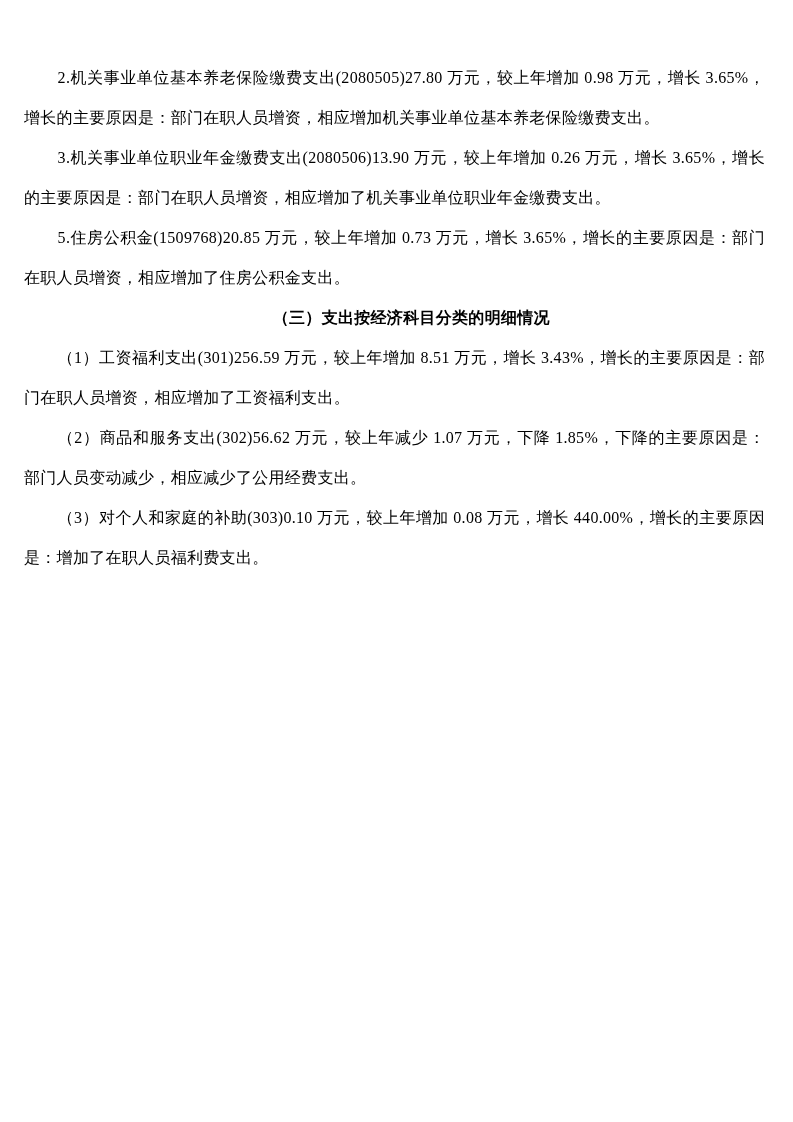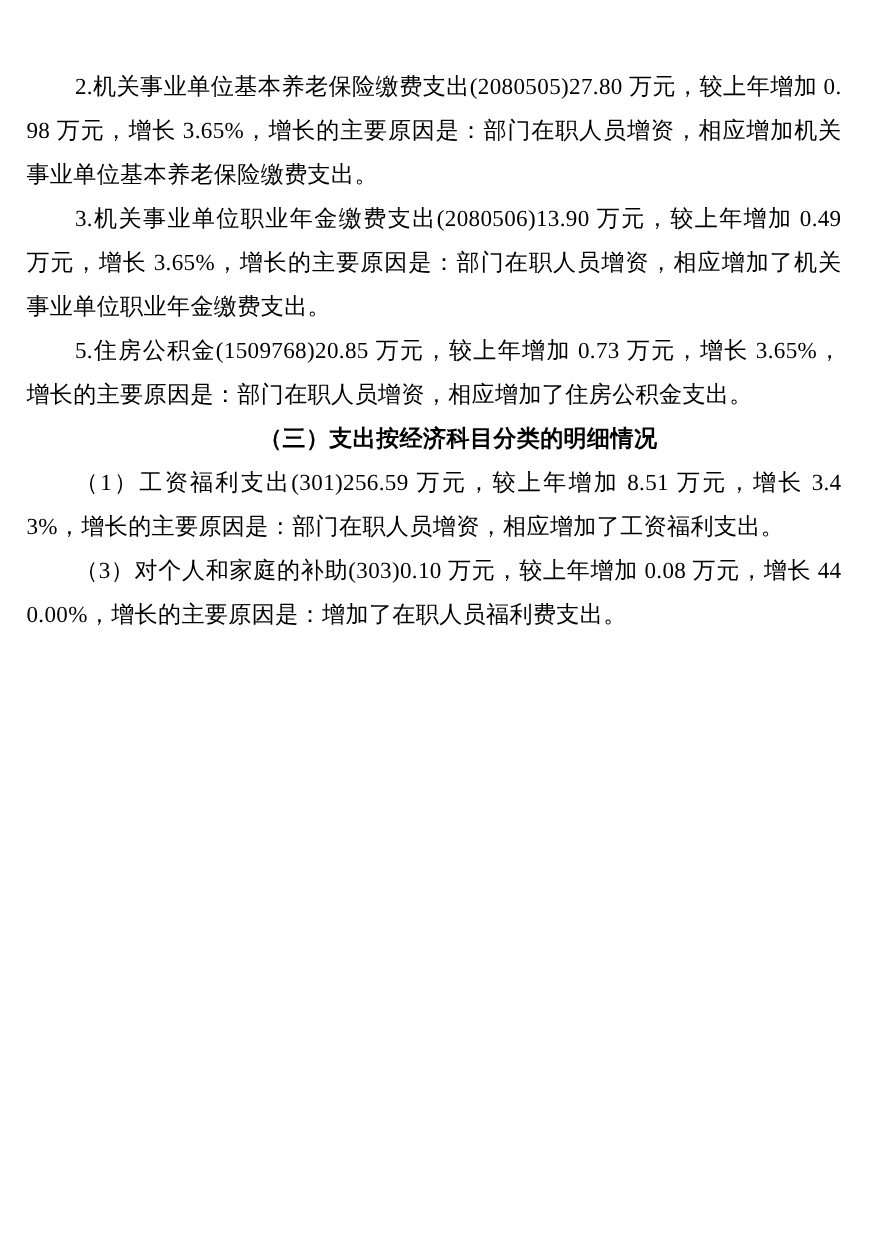--- a/index.html
+++ b/index.html
@@ -14,37 +14,38 @@
     margin: 0 auto;
     background: #ffffff;
     box-sizing: border-box;
     padding: 58px 28px 0 24px;
     font-family: "Liberation Serif", "DejaVu Serif", serif;
     color: #000000;
     overflow: hidden;
   }
   .doc-body p {
     margin: 0;
-    font-size: 21px;
+    font-size: 16px;
     line-height: 40px;
     text-align: justify;
     text-indent: 2.1em;
     word-break: break-all;
     letter-spacing: 0.3px;
   }
   .doc-body p.heading {
     font-weight: bold;
     text-align: center;
   }
 </style>
 </head>
 <body>
 
 <div class="page">
   <div class="doc-body">
     <p>2.机关事业单位基本养老保险缴费支出(2080505)27.80 万元，较上年增加 0.98 万元，增长 3.65%，增长的主要原因是：部门在职人员增资，相应增加机关事业单位基本养老保险缴费支出。</p>
-    <p>3.机关事业单位职业年金缴费支出(2080506)13.90 万元，较上年增加 0.49 万元，增长 3.65%，增长的主要原因是：部门在职人员增资，相应增加了机关事业单位职业年金缴费支出。</p>
+    <p>3.机关事业单位职业年金缴费支出(2080506)13.90 万元，较上年增加 0.26 万元，增长 3.65%，增长的主要原因是：部门在职人员增资，相应增加了机关事业单位职业年金缴费支出。</p>
     <p>5.住房公积金(1509768)20.85 万元，较上年增加 0.73 万元，增长 3.65%，增长的主要原因是：部门在职人员增资，相应增加了住房公积金支出。</p>
     <p class="heading">（三）支出按经济科目分类的明细情况</p>
     <p>（1）工资福利支出(301)256.59 万元，较上年增加 8.51 万元，增长 3.43%，增长的主要原因是：部门在职人员增资，相应增加了工资福利支出。</p>
+    <p>（2）商品和服务支出(302)56.62 万元，较上年减少 1.07 万元，下降 1.85%，下降的主要原因是：部门人员变动减少，相应减少了公用经费支出。</p>
     <p>（3）对个人和家庭的补助(303)0.10 万元，较上年增加 0.08 万元，增长 440.00%，增长的主要原因是：增加了在职人员福利费支出。</p>
   </div>
 </div>
 
 </body></html>

